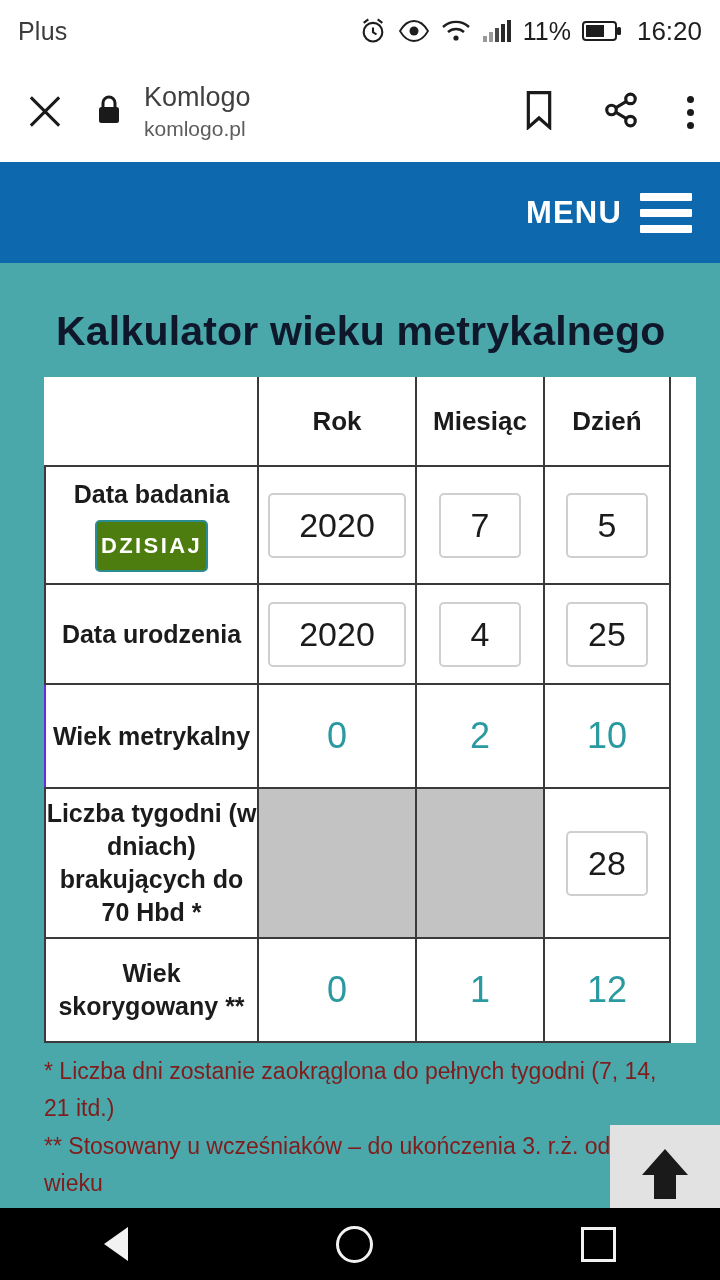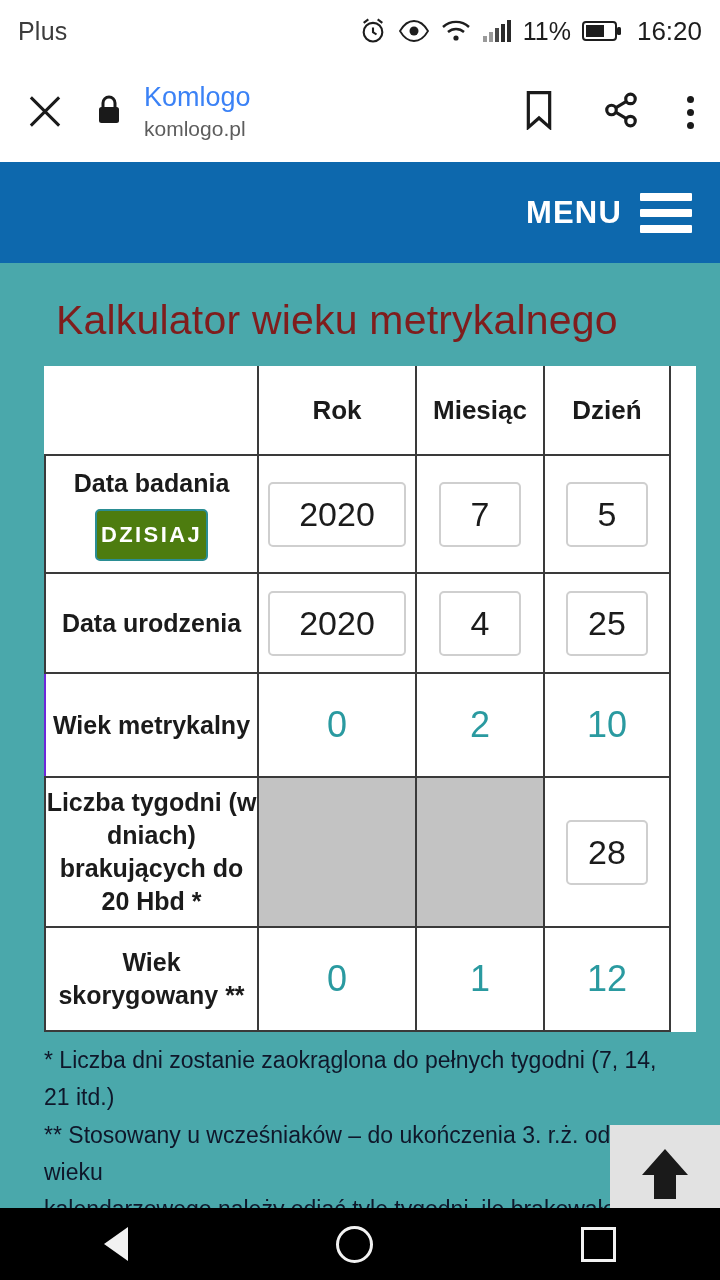--- a/index.html
+++ b/index.html
@@ -85,21 +85,21 @@
   }
   .site-info {
     margin-left: 22px;
     display: flex;
     flex-direction: column;
     justify-content: center;
     line-height: 1.15;
   }
   .site-title {
     font-size: 27px;
-    color: #3b82f6;
+    color: #404040;
   }
   .site-url {
     font-size: 21px;
     color: #5d5d5d;
     margin-top: 4px;
   }
   .chrome-actions {
     margin-left: auto;
     display: flex;
     align-items: center;
@@ -156,25 +156,25 @@
     box-sizing: border-box;
     position: relative;
     overflow: hidden;
   }
   .page-inner {
     margin-left: 26px;
     margin-right: 24px;
     padding-top: 30px;
   }
   .page-title {
-    color: #7f1d1d;
+    color: #0f172a;
     font-size: 41px;
-    font-weight: normal;
+    font-weight: bold;
     padding-left: 30px;
-    margin: 4px 0 22px 0;
+    margin: 15px 0 22px 0;
     letter-spacing: 0.2px;
   }
 
   .card {
     background: #ffffff;
     margin-left: 18px;
     padding: 0;
   }
 
   table.calc {
@@ -246,21 +246,21 @@
   }
   .thick-row td { border-top: 3px solid #2b2b2b; border-bottom: 3px solid #2b2b2b; }
   .thick-row td.label-cell { border-left: 2px solid #6d28d9; }
 
   .grey-cell { background: #c3c3c3; }
 
   .footnotes {
     margin-left: 18px;
     width: 622px;
     padding-top: 10px;
-    color: #0f172a;
+    color: #7f1d1d;
     font-size: 23px;
     line-height: 1.62;
   }
   .footnotes p { margin: 0; }
 
   
   .scroll-top {
     position: absolute;
     right: 0px;
     bottom: 0px;
@@ -432,21 +432,21 @@
         </tr>
 
         <tr class="row-wiek thick-row">
           <td class="label-cell">Wiek metrykalny</td>
           <td class="result-cell">0</td>
           <td class="result-cell">2</td>
           <td class="result-cell">10</td>
         </tr>
 
         <tr class="row-tygodnie">
-          <td class="label-cell">Liczba tygodni (w dniach) brakujących do 20 Hbd *</td>
+          <td class="label-cell">Liczba tygodni (w dniach) brakujących do 70 Hbd *</td>
           <td class="grey-cell"></td>
           <td class="grey-cell"></td>
           <td>
             <span class="val-box narrow">28</span>
           </td>
         </tr>
 
         <tr class="row-skor">
           <td class="label-cell">Wiek skorygowany **</td>
           <td class="result-cell">0</td>

